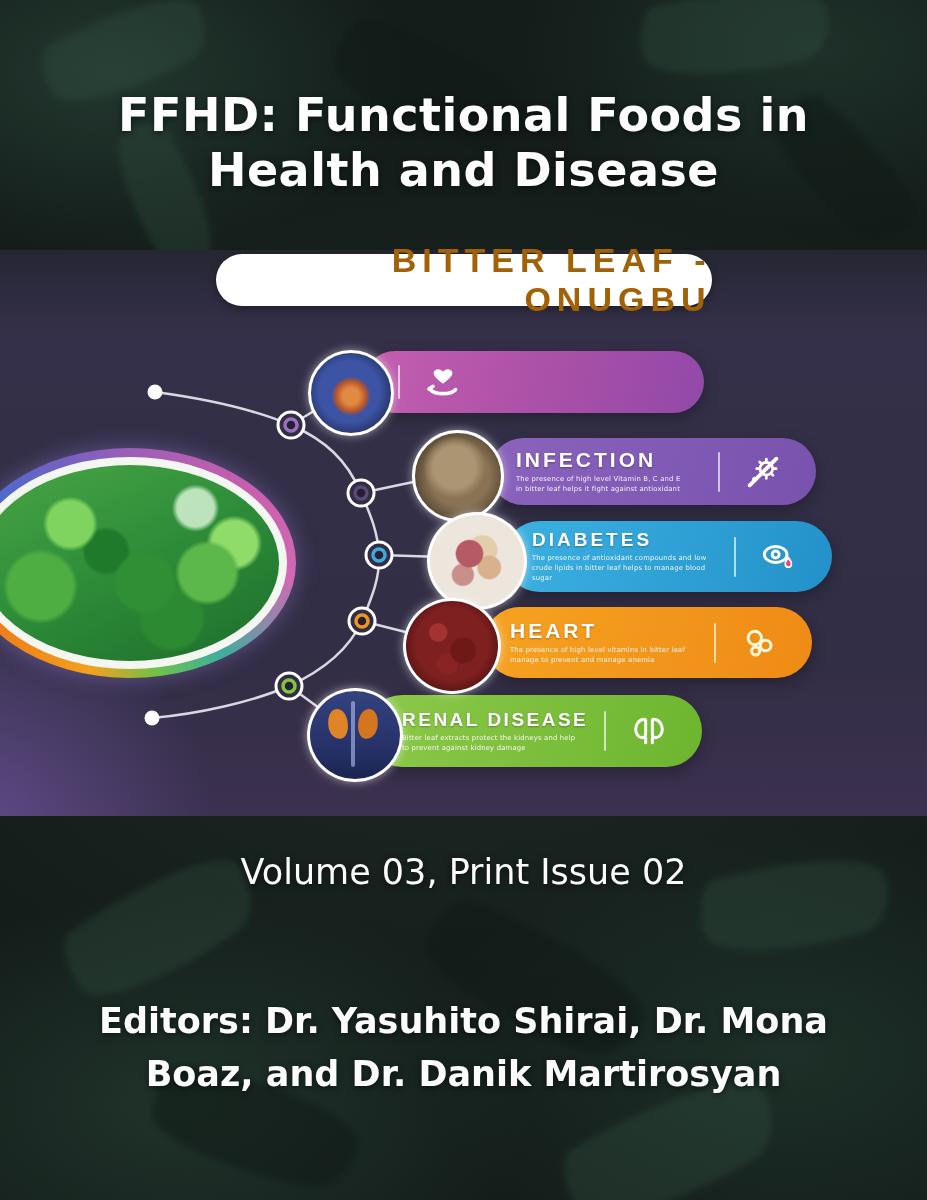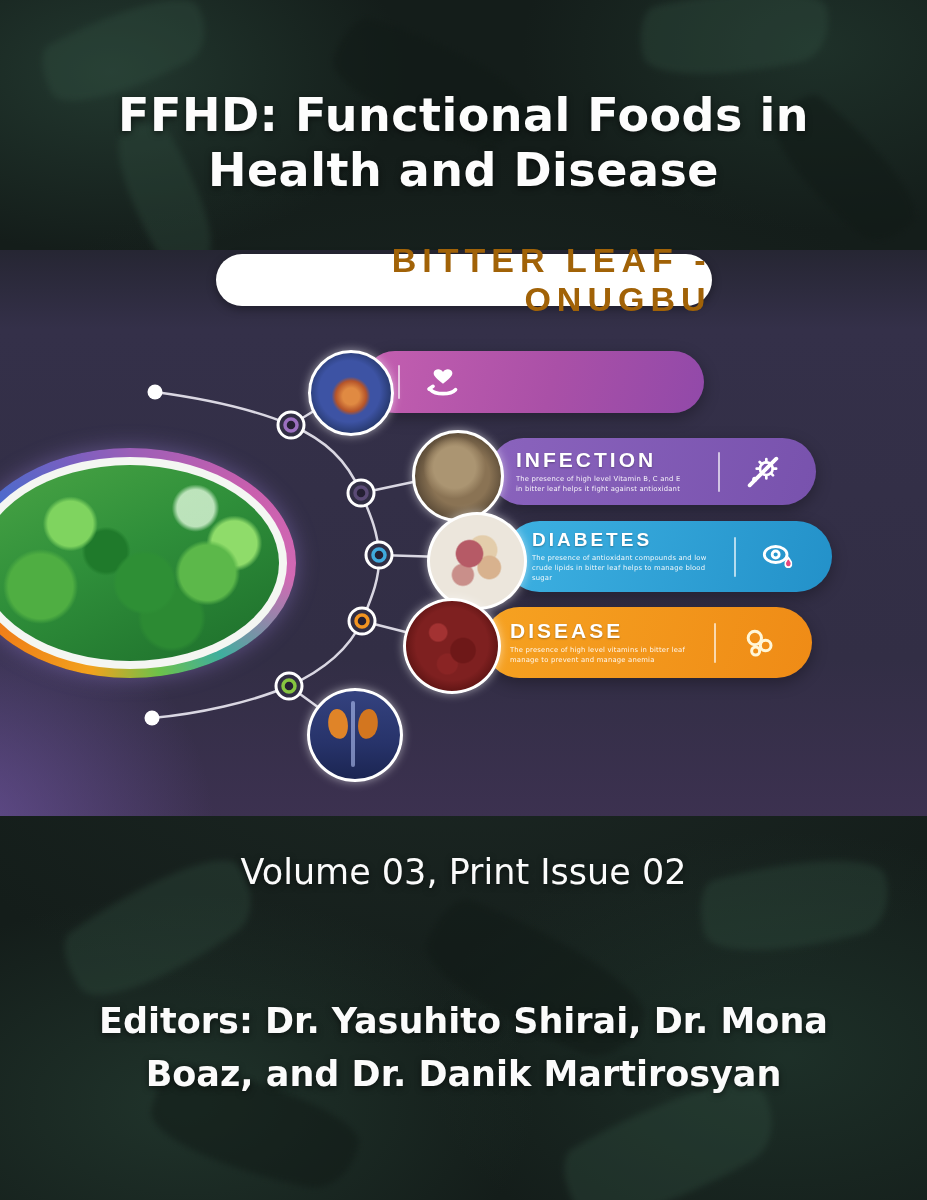--- a/index.html
+++ b/index.html
@@ -269,30 +269,44 @@
       <svg viewBox="0 0 24 24" fill="none" stroke="#fff" stroke-width="1.7">
         <ellipse cx="10" cy="10.5" rx="6.8" ry="4.8"></ellipse>
         <circle cx="10" cy="10.5" r="2.1"></circle>
         <path d="M18.6 13.8 c1.7 2.1 .7 4.3 -1 4.3 c-1.7 0 -2.7 -2.2 -1 -4.3 l1 -1.3 Z" fill="#e8467c" stroke="#fff" stroke-width="1.1"></path>
       </svg>
     </div>
   </div>
 
   <div class="banner banner-anemia">
     <div class="content">
-      <h3>DISEASE</h3>
+      <h3>HEART</h3>
       <p>The presence of high level vitamins in bitter leaf manage to prevent and manage anemia</p>
     </div>
     <div class="divider"></div>
     <div class="icon-box">
       <svg viewBox="0 0 24 24" fill="none" stroke="#fff7d9" stroke-width="1.8">
         <circle cx="9.5" cy="9" r="4"></circle>
         <circle cx="16" cy="13.5" r="3.2"></circle>
         <circle cx="10" cy="16.8" r="2.4"></circle>
       </svg>
     </div>
   </div>
 
+  <div class="banner banner-renal">
+    <div class="content">
+      <h3>RENAL DISEASE</h3>
+      <p>Bitter leaf extracts protect the kidneys and help to prevent against kidney damage</p>
+    </div>
+    <div class="divider"></div>
+    <div class="icon-box">
+      <svg viewBox="0 0 24 24" fill="none" stroke="#fff" stroke-width="1.8" stroke-linecap="round">
+        <path d="M9.5 5 C5.5 5 4 8.5 4 11 C4 14 6 16 8 16 C9.5 16 10 15 10 13.5 L10 7 C10 5.8 10 5 9.5 5 Z"></path>
+        <path d="M14.5 5 C18.5 5 20 8.5 20 11 C20 14 18 16 16 16 C14.5 16 14 15 14 13.5 L14 7 C14 5.8 14 5 14.5 5 Z"></path>
+        <path d="M10 16 v3 M14 16 v3"></path>
+      </svg>
+    </div>
+  </div>
 
   <div class="volume-line">Volume 03, Print Issue 02</div>
   <div class="editors-line">Editors: Dr. Yasuhito Shirai, Dr. Mona Boaz, and Dr. Danik Martirosyan</div>
 
 </div>
 
 </body></html>

